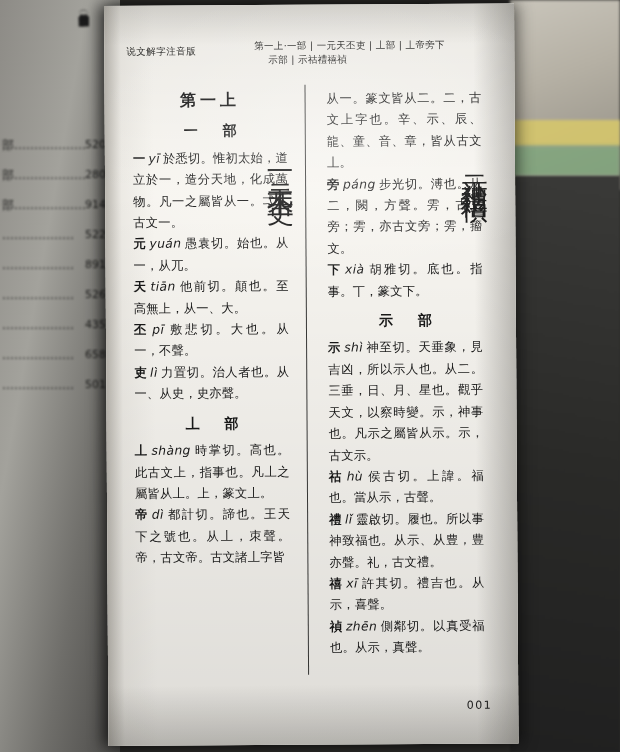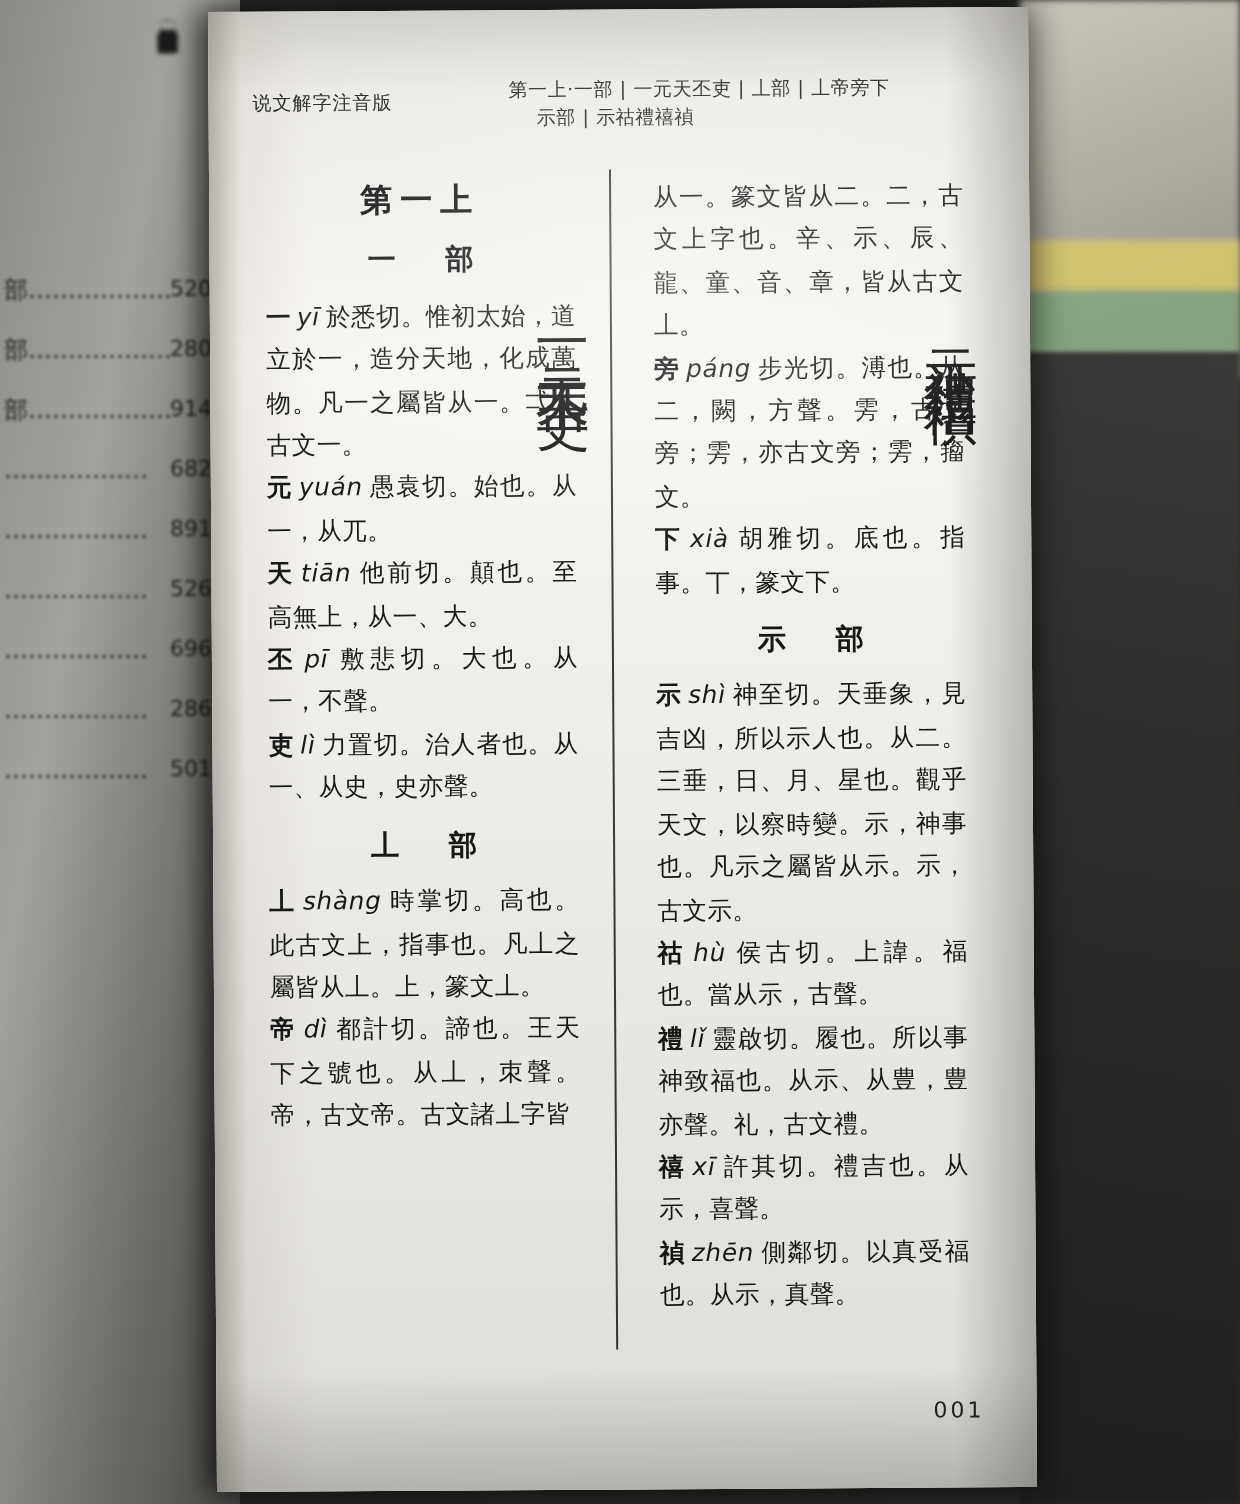--- a/index.html
+++ b/index.html
@@ -249,37 +249,37 @@
       <div class="row">
         <span class="lbl">部………………</span>
         <span class="pg">280</span>
       </div>
       <div class="row">
         <span class="lbl">部………………</span>
         <span class="pg">914</span>
       </div>
       <div class="row">
         <span class="lbl">………………</span>
-        <span class="pg">682</span>
+        <span class="pg">522</span>
       </div>
       <div class="row">
         <span class="lbl">………………</span>
         <span class="pg">891</span>
       </div>
       <div class="row">
         <span class="lbl">………………</span>
         <span class="pg">526</span>
       </div>
       <div class="row">
         <span class="lbl">………………</span>
-        <span class="pg">696</span>
-      </div>
-      <div class="row">
-        <span class="lbl">………………</span>
-        <span class="pg">286</span>
+        <span class="pg">435</span>
+      </div>
+      <div class="row">
+        <span class="lbl">………………</span>
+        <span class="pg">658</span>
       </div>
       <div class="row">
         <span class="lbl">………………</span>
         <span class="pg">501</span>
       </div>
     </div>
   </div>
 
   <div class="bg-topright"></div>
   <div class="bg-strip-yellow"></div>

